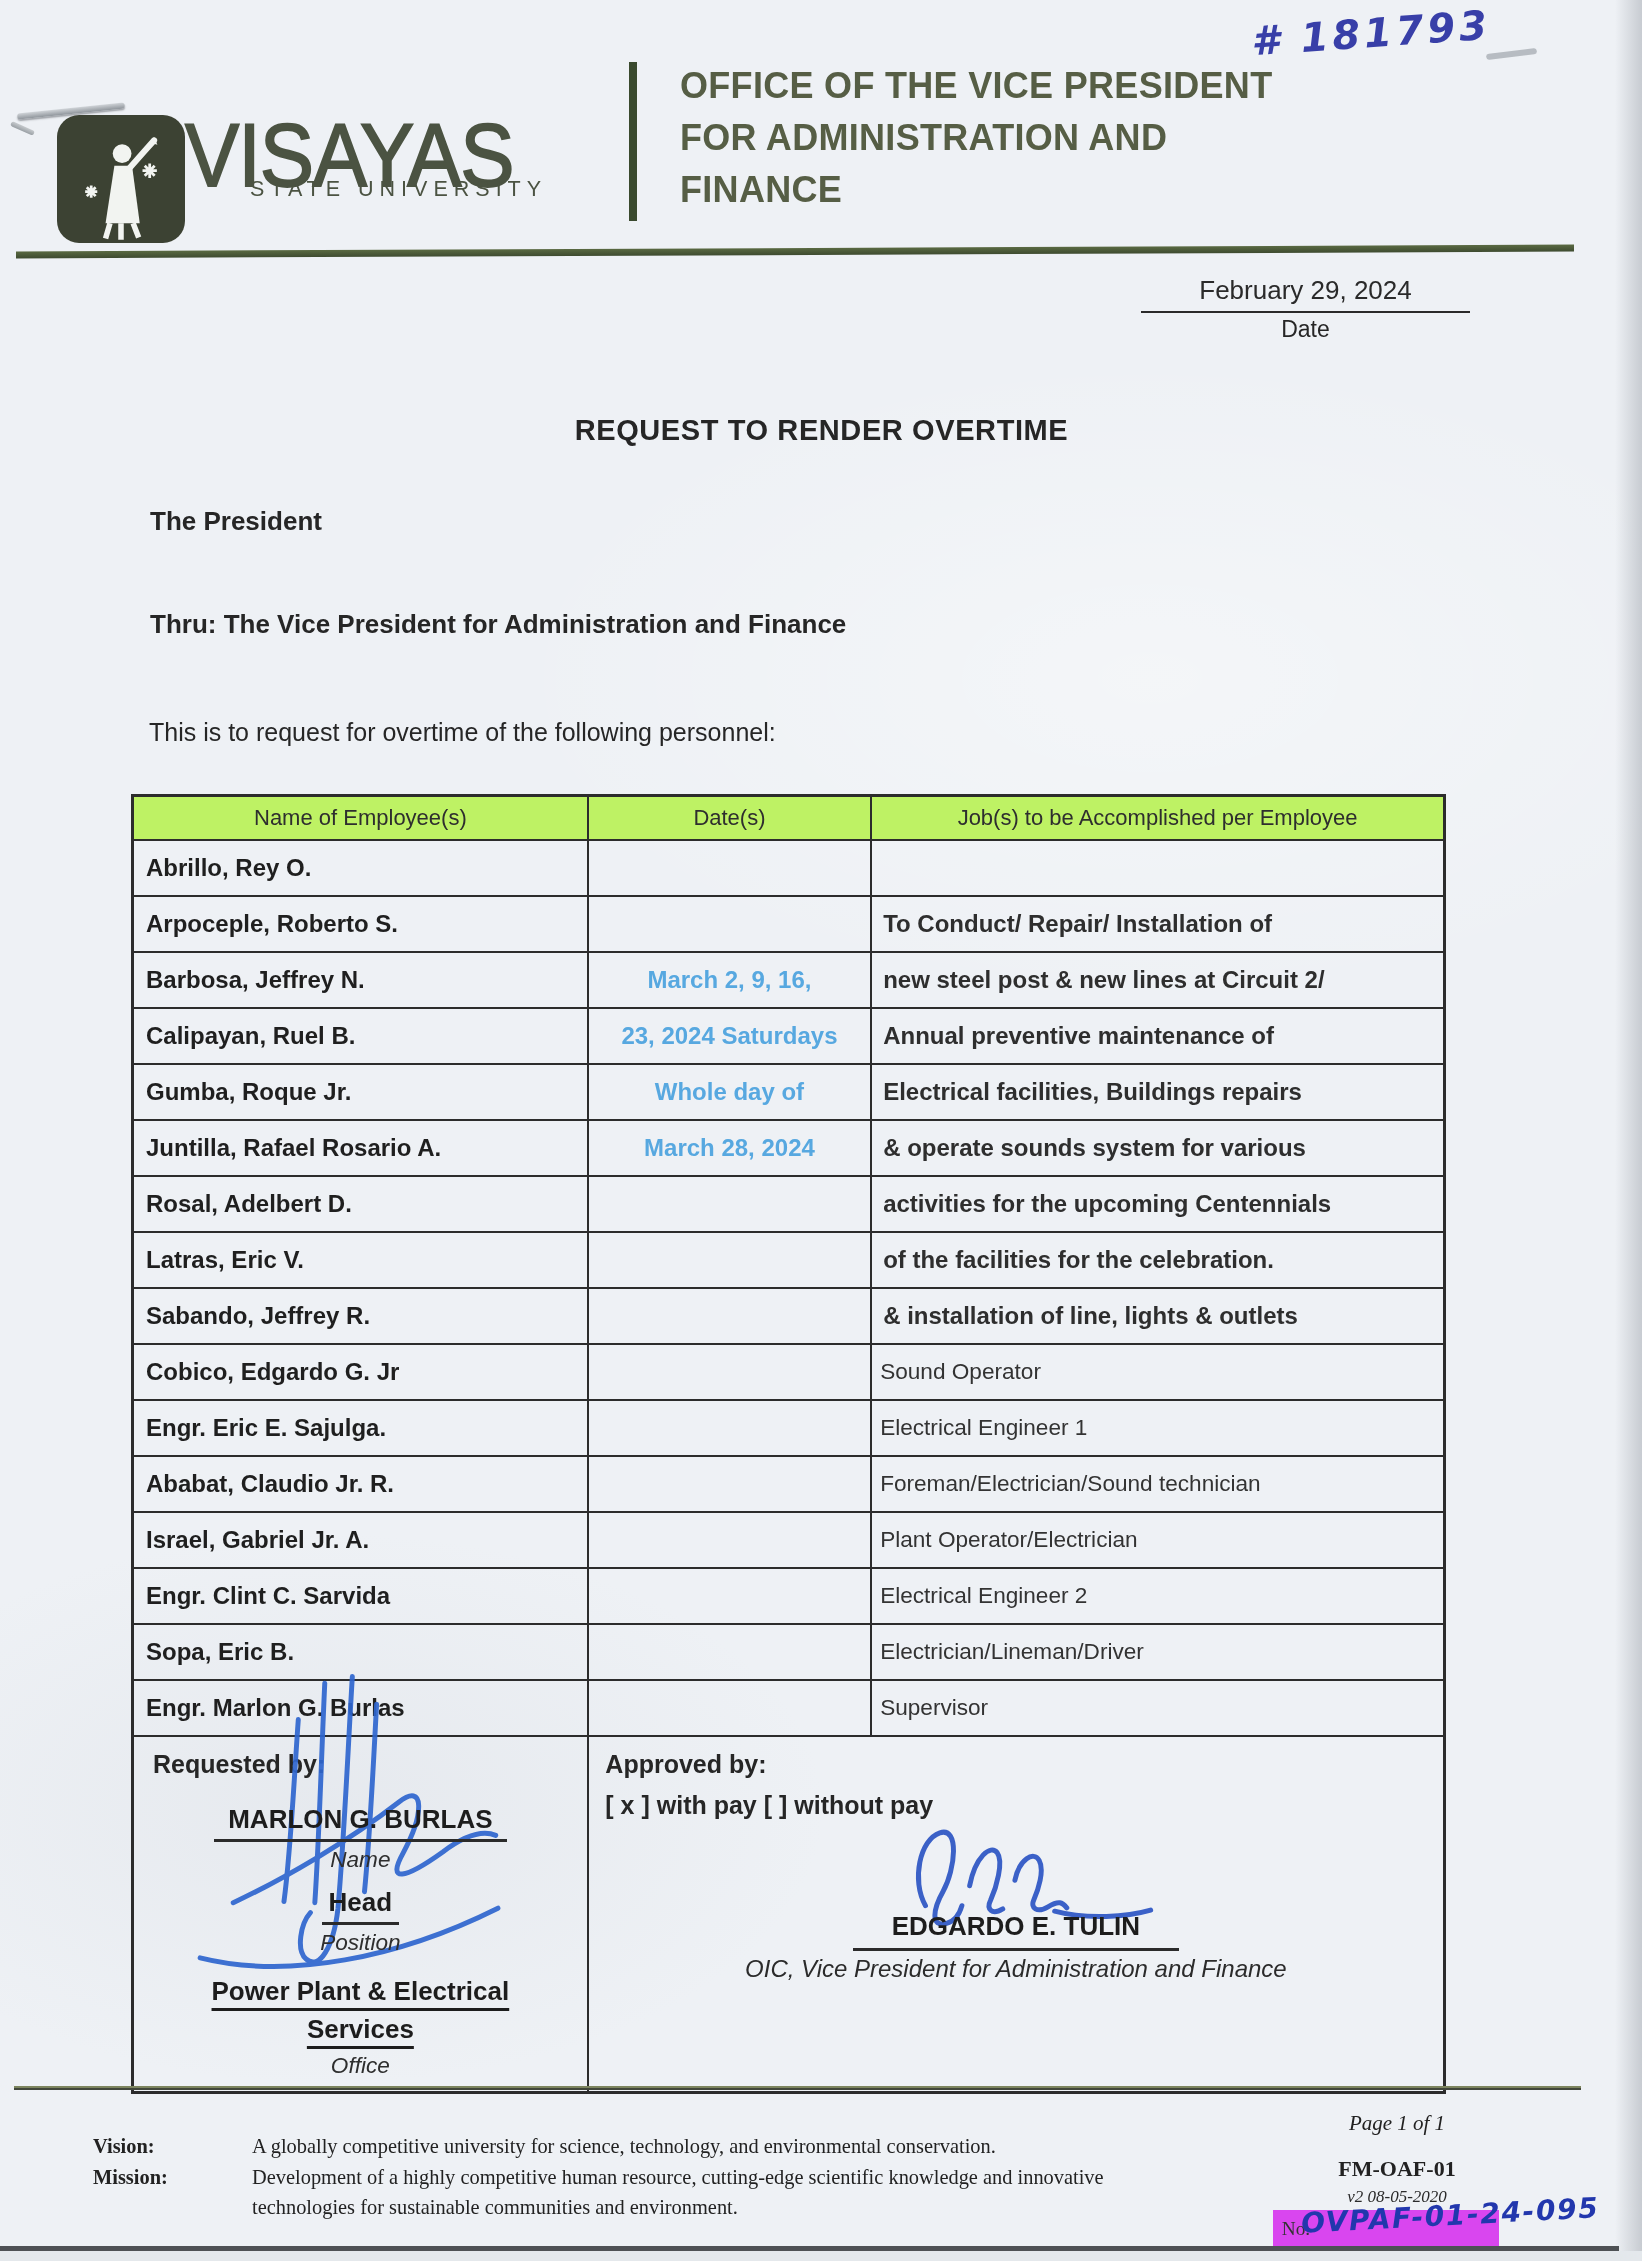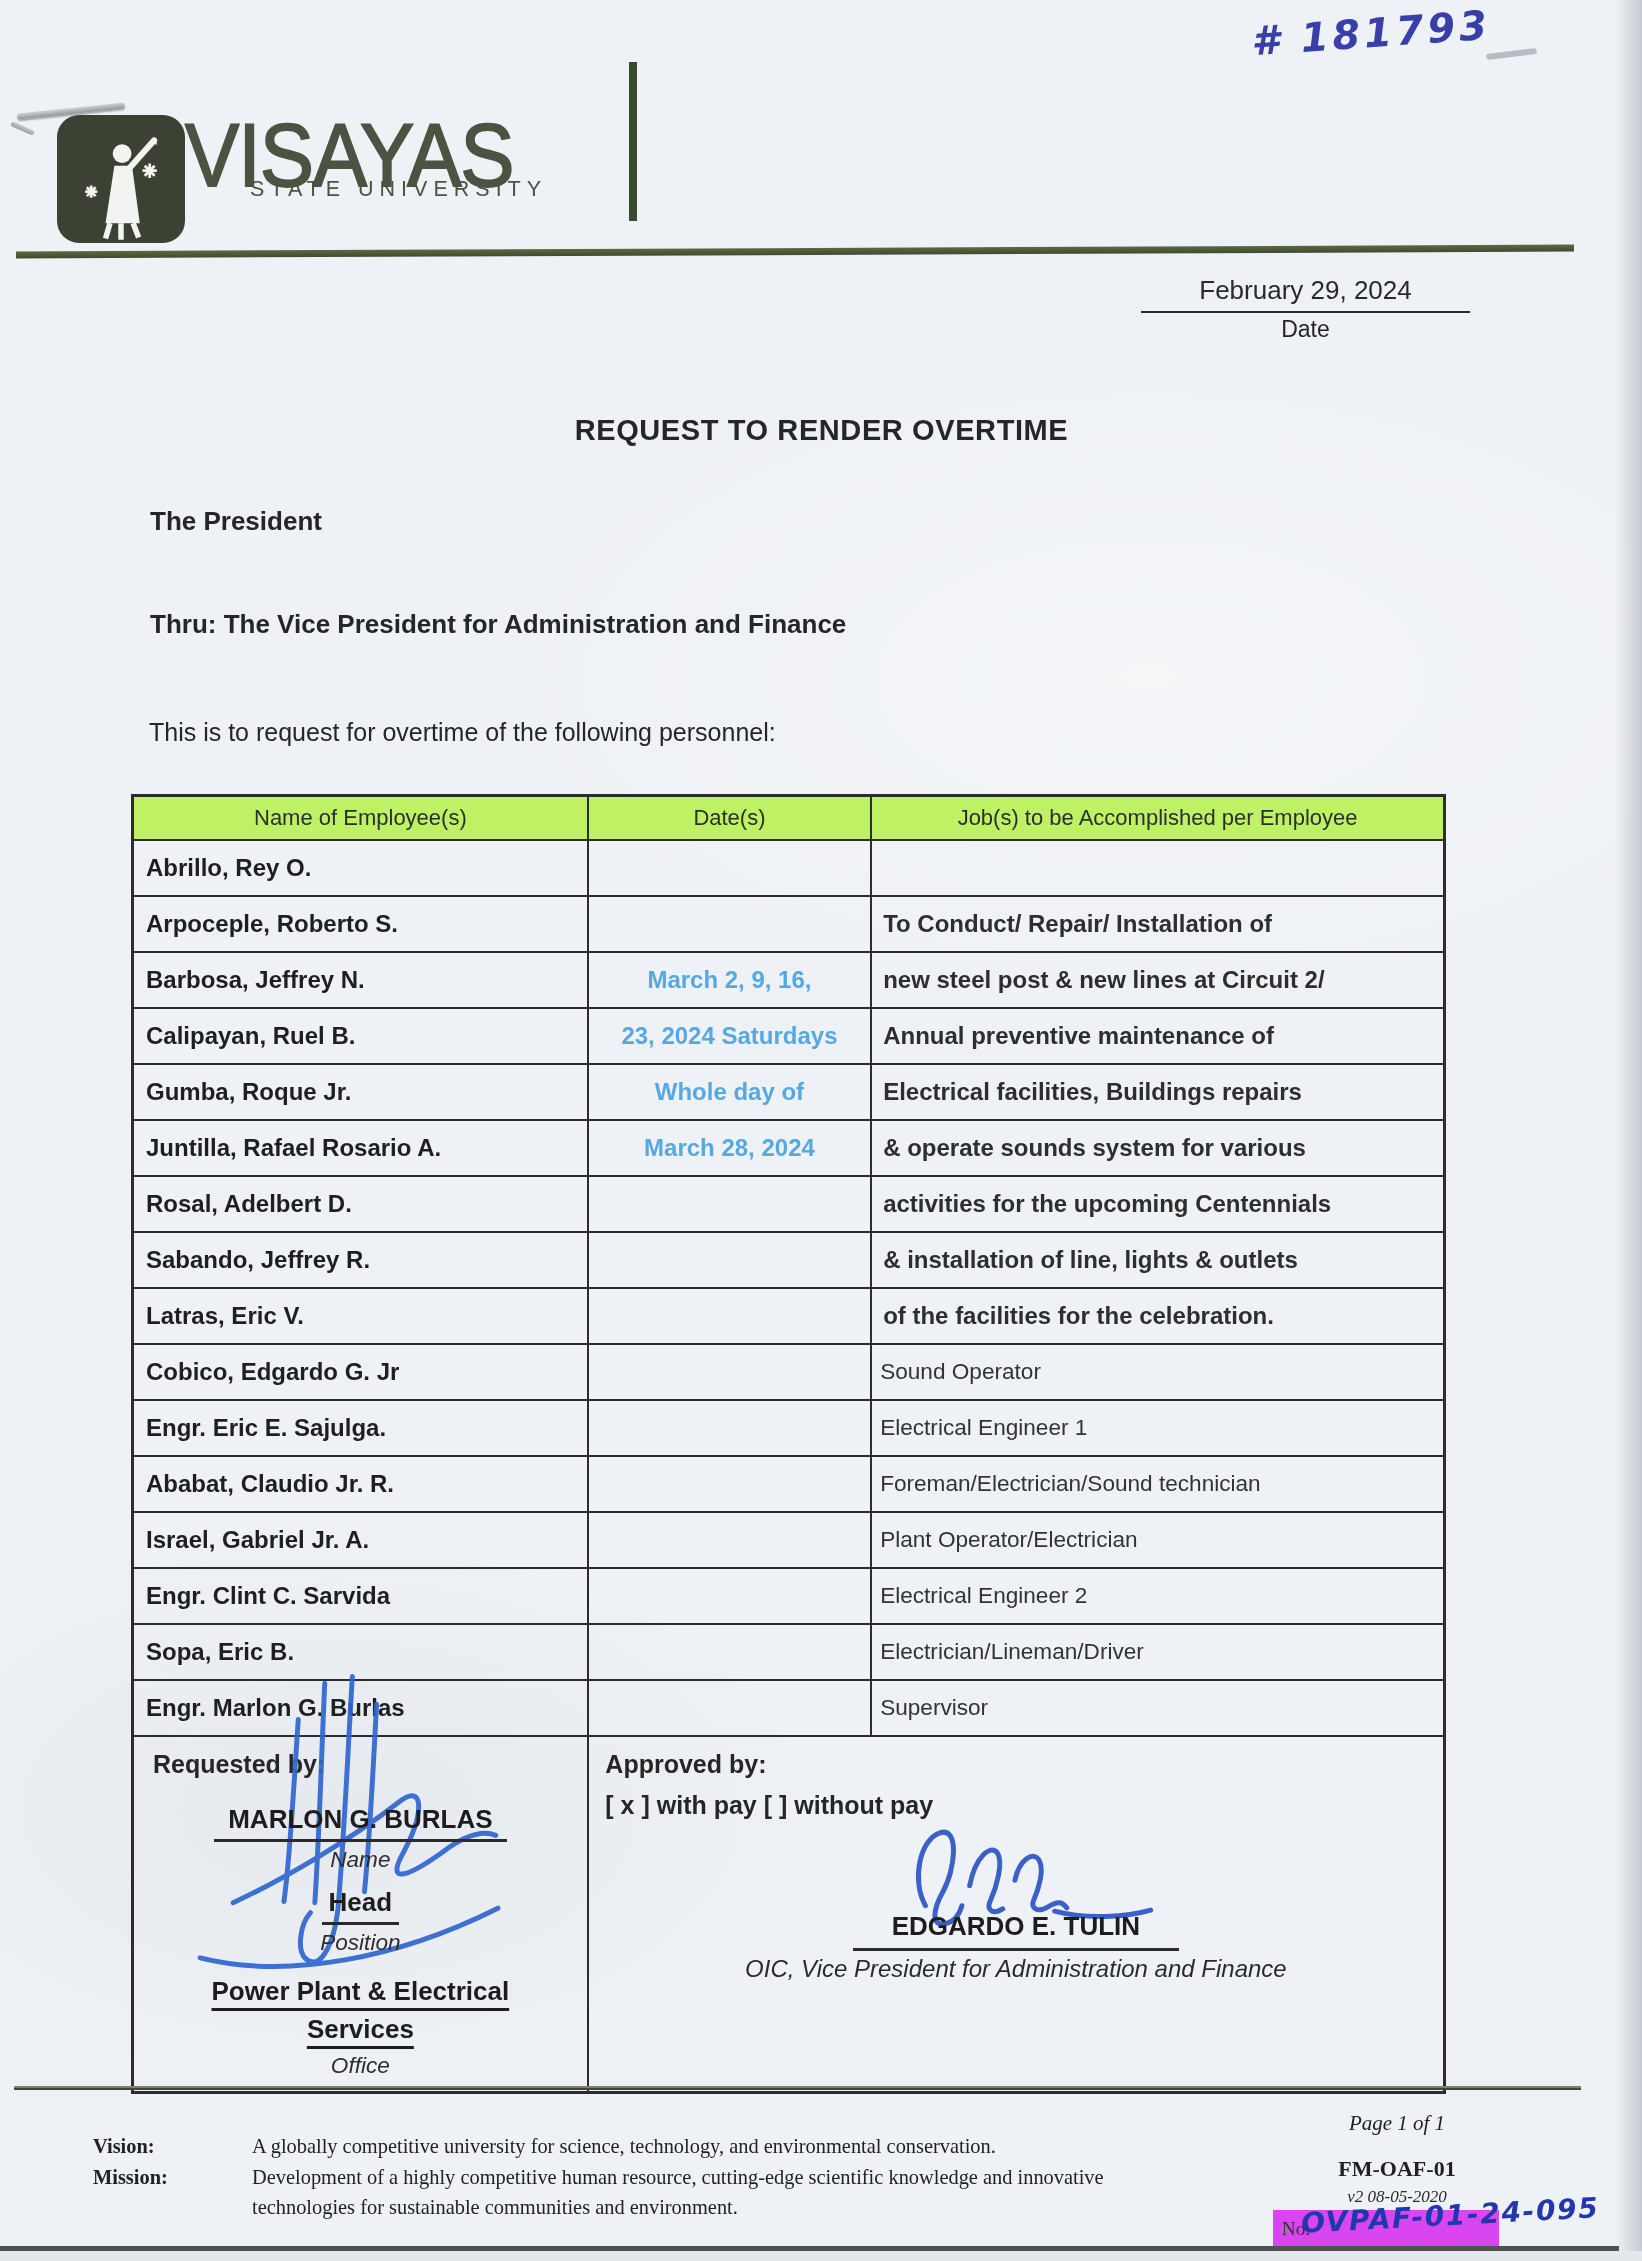--- a/index.html
+++ b/index.html
@@ -114,20 +114,25 @@
       <path d="M96 196 L88 224 M116 196 L116 226 M138 196 L148 222" stroke="#f2f4f1" stroke-width="10" fill="none"></path>
       <path d="M128 100 L158 66 L176 46" stroke="#f2f4f1" stroke-width="11" fill="none" stroke-linecap="round"></path>
       <path d="M176 40 l6 14 l-14 -4 Z" fill="#f2f4f1"></path>
       <path d="M168 88 l0 26 M155 101 l26 0 M159 92 l18 18 M177 92 l-18 18" stroke="#f2f4f1" stroke-width="5"></path>
       <path d="M62 128 l0 22 M51 139 l22 0 M54 131 l16 16 M70 131 l-16 16" stroke="#f2f4f1" stroke-width="5"></path>
     </svg>
   </div>
   <div class="abs wordmark">VISAYAS</div>
   <div class="abs wordmark-sub">STATE UNIVERSITY</div>
   <div class="abs vbar"></div>
+  <div class="abs office-title">
+    <div>OFFICE OF THE VICE PRESIDENT</div>
+    <div>FOR ADMINISTRATION AND</div>
+    <div>FINANCE</div>
+  </div>
   <div class="abs hand-ref"># 181793</div>
   <div class="abs pencil-dash"></div>
   <div class="abs green-rule"></div>
 
   <div class="abs date-block">
     <div class="date-value">February 29, 2024</div>
     <div class="date-label">Date</div>
   </div>
 
   <div class="abs doc-title">REQUEST TO RENDER OVERTIME</div>
@@ -178,28 +183,28 @@
     <td class="name-cell">Juntilla, Rafael Rosario A.</td>
     <td class="date-cell">March 28, 2024</td>
     <td class="job-cell job-bold">&amp; operate sounds system for various</td>
   </tr>
         <tr>
     <td class="name-cell">Rosal, Adelbert D.</td>
     <td class="date-cell"></td>
     <td class="job-cell job-bold">activities for the upcoming Centennials</td>
   </tr>
         <tr>
+    <td class="name-cell">Latras, Eric V.</td>
+    <td class="date-cell"></td>
+    <td class="job-cell job-bold">of the facilities for the celebration.</td>
+  </tr>
+        <tr>
     <td class="name-cell">Sabando, Jeffrey R.</td>
     <td class="date-cell"></td>
     <td class="job-cell job-bold">&amp; installation of line, lights &amp; outlets</td>
-  </tr>
-        <tr>
-    <td class="name-cell">Latras, Eric V.</td>
-    <td class="date-cell"></td>
-    <td class="job-cell job-bold">of the facilities for the celebration.</td>
   </tr>
         <tr>
     <td class="name-cell">Cobico, Edgardo G. Jr</td>
     <td class="date-cell"></td>
     <td class="job-cell job-regular">Sound Operator</td>
   </tr>
         <tr>
     <td class="name-cell">Engr. Eric E. Sajulga.</td>
     <td class="date-cell"></td>
     <td class="job-cell job-regular">Electrical Engineer 1</td>

